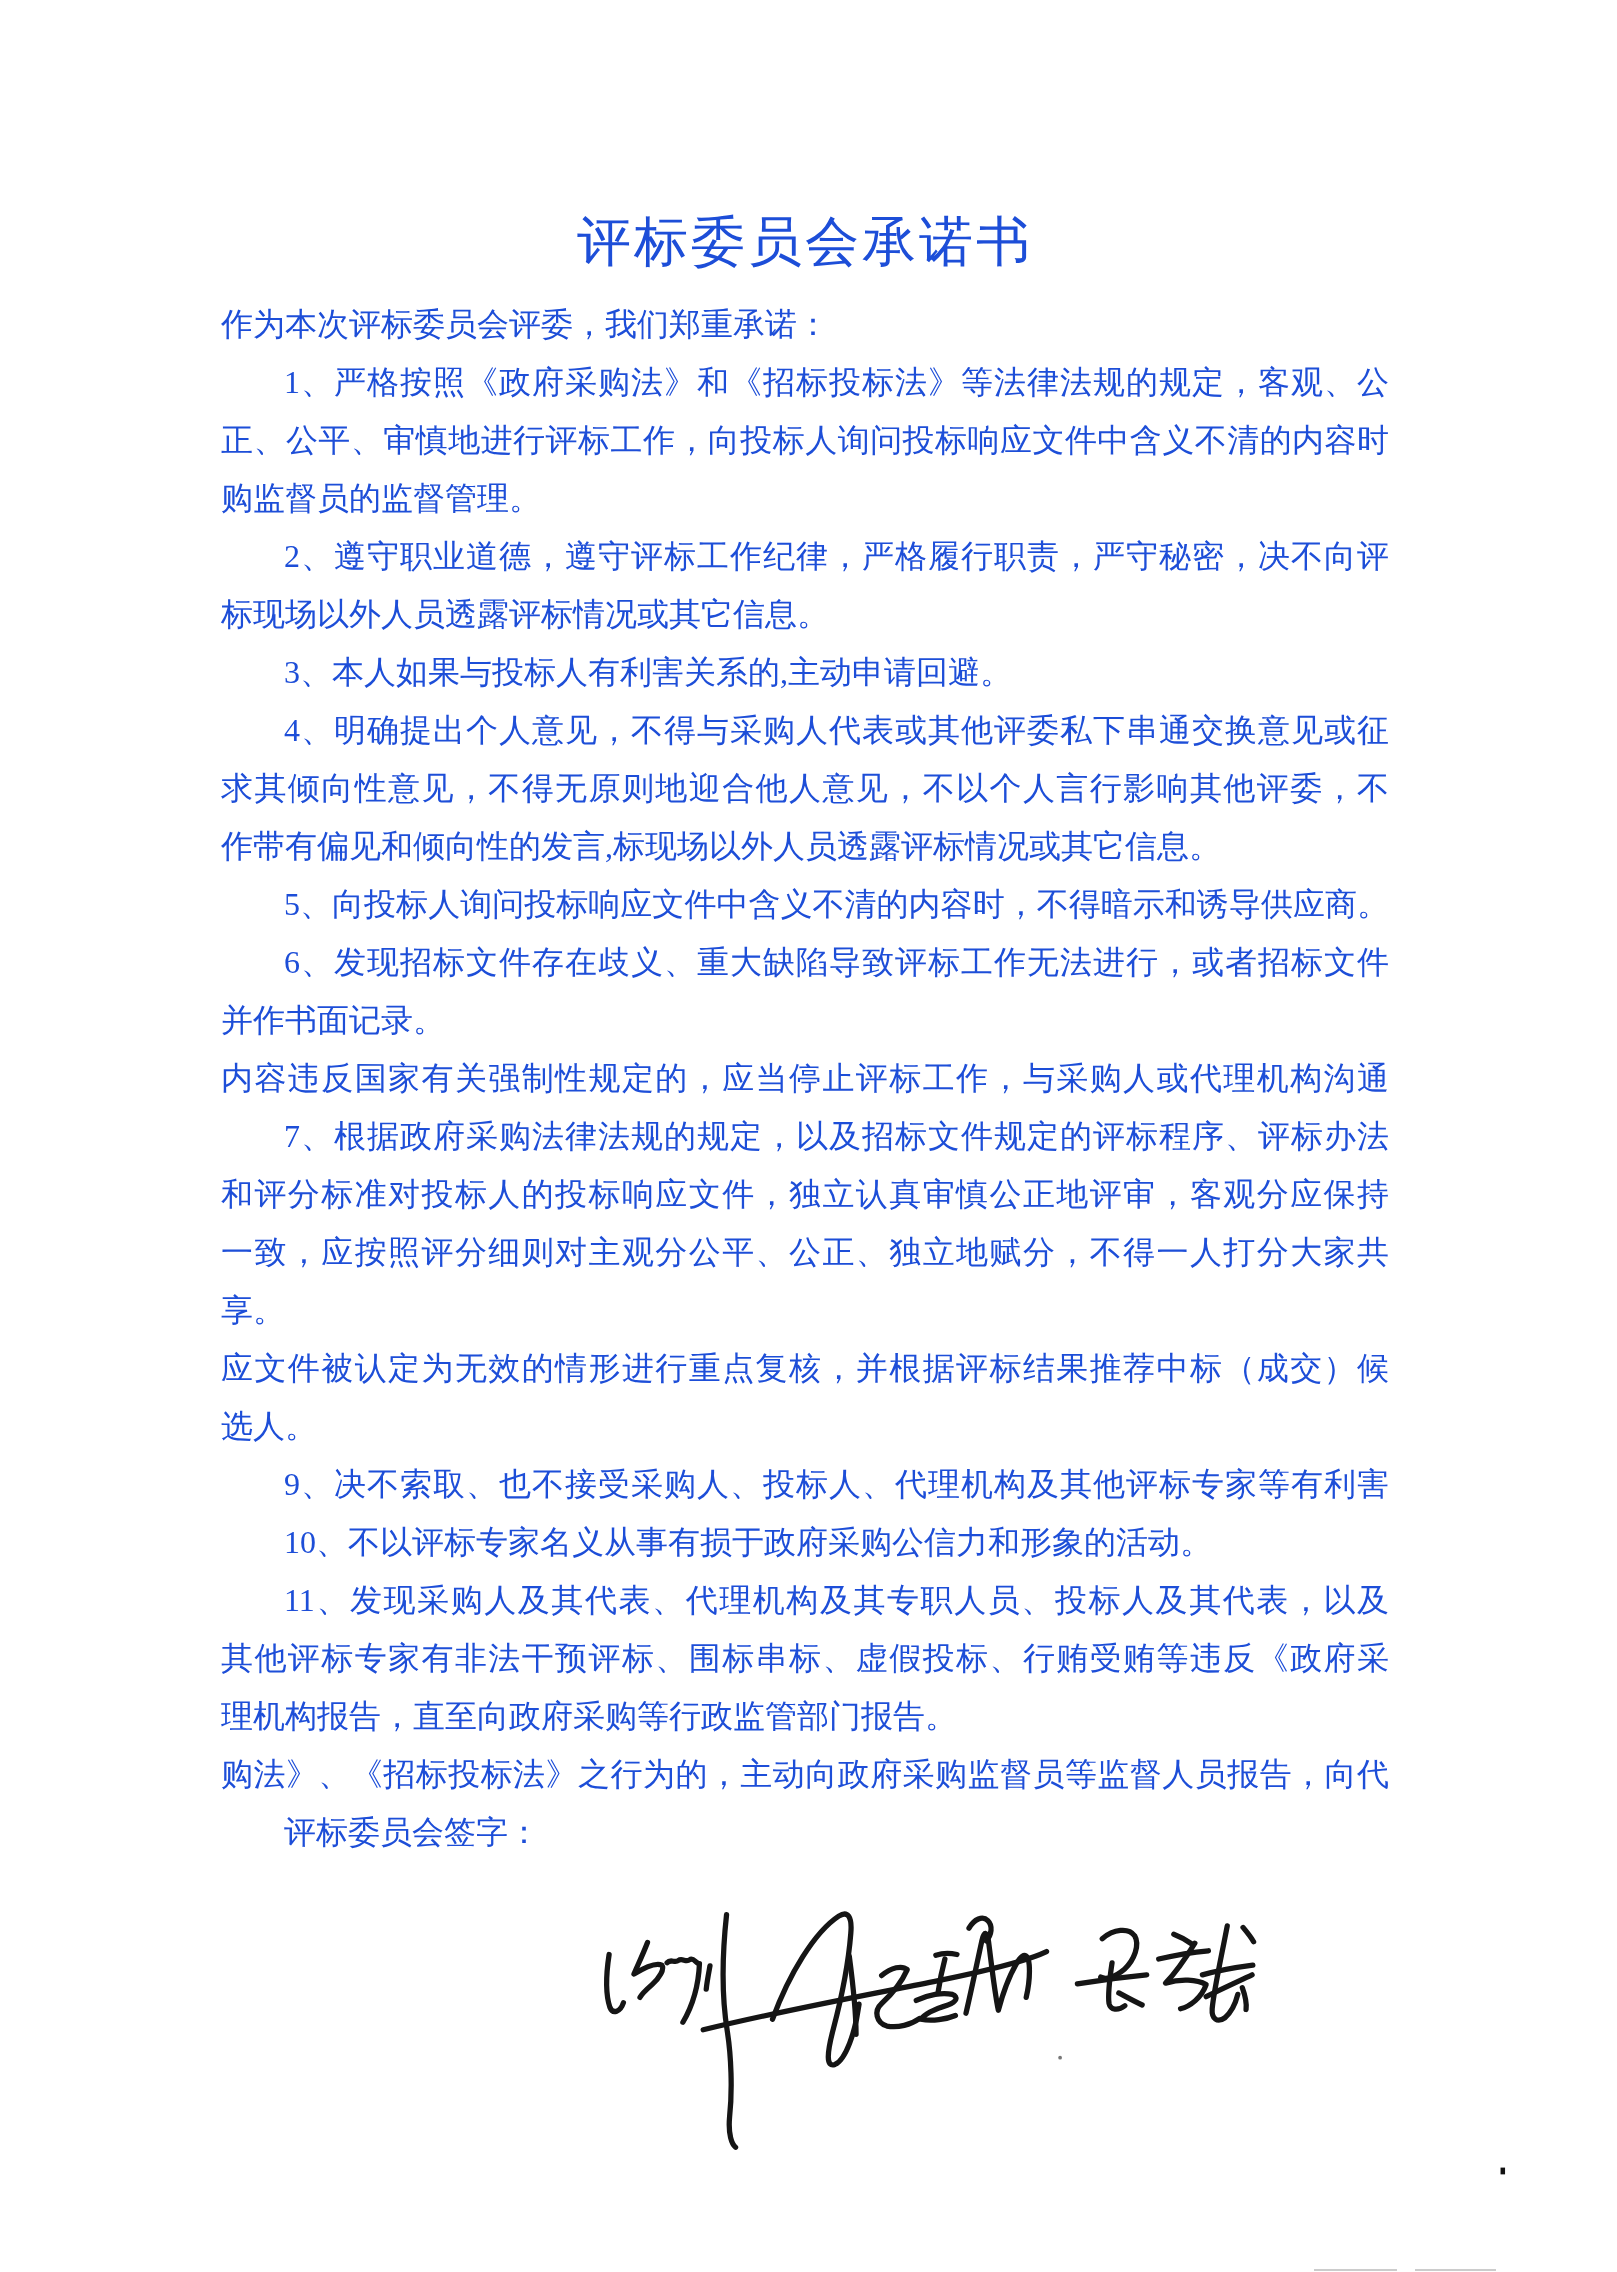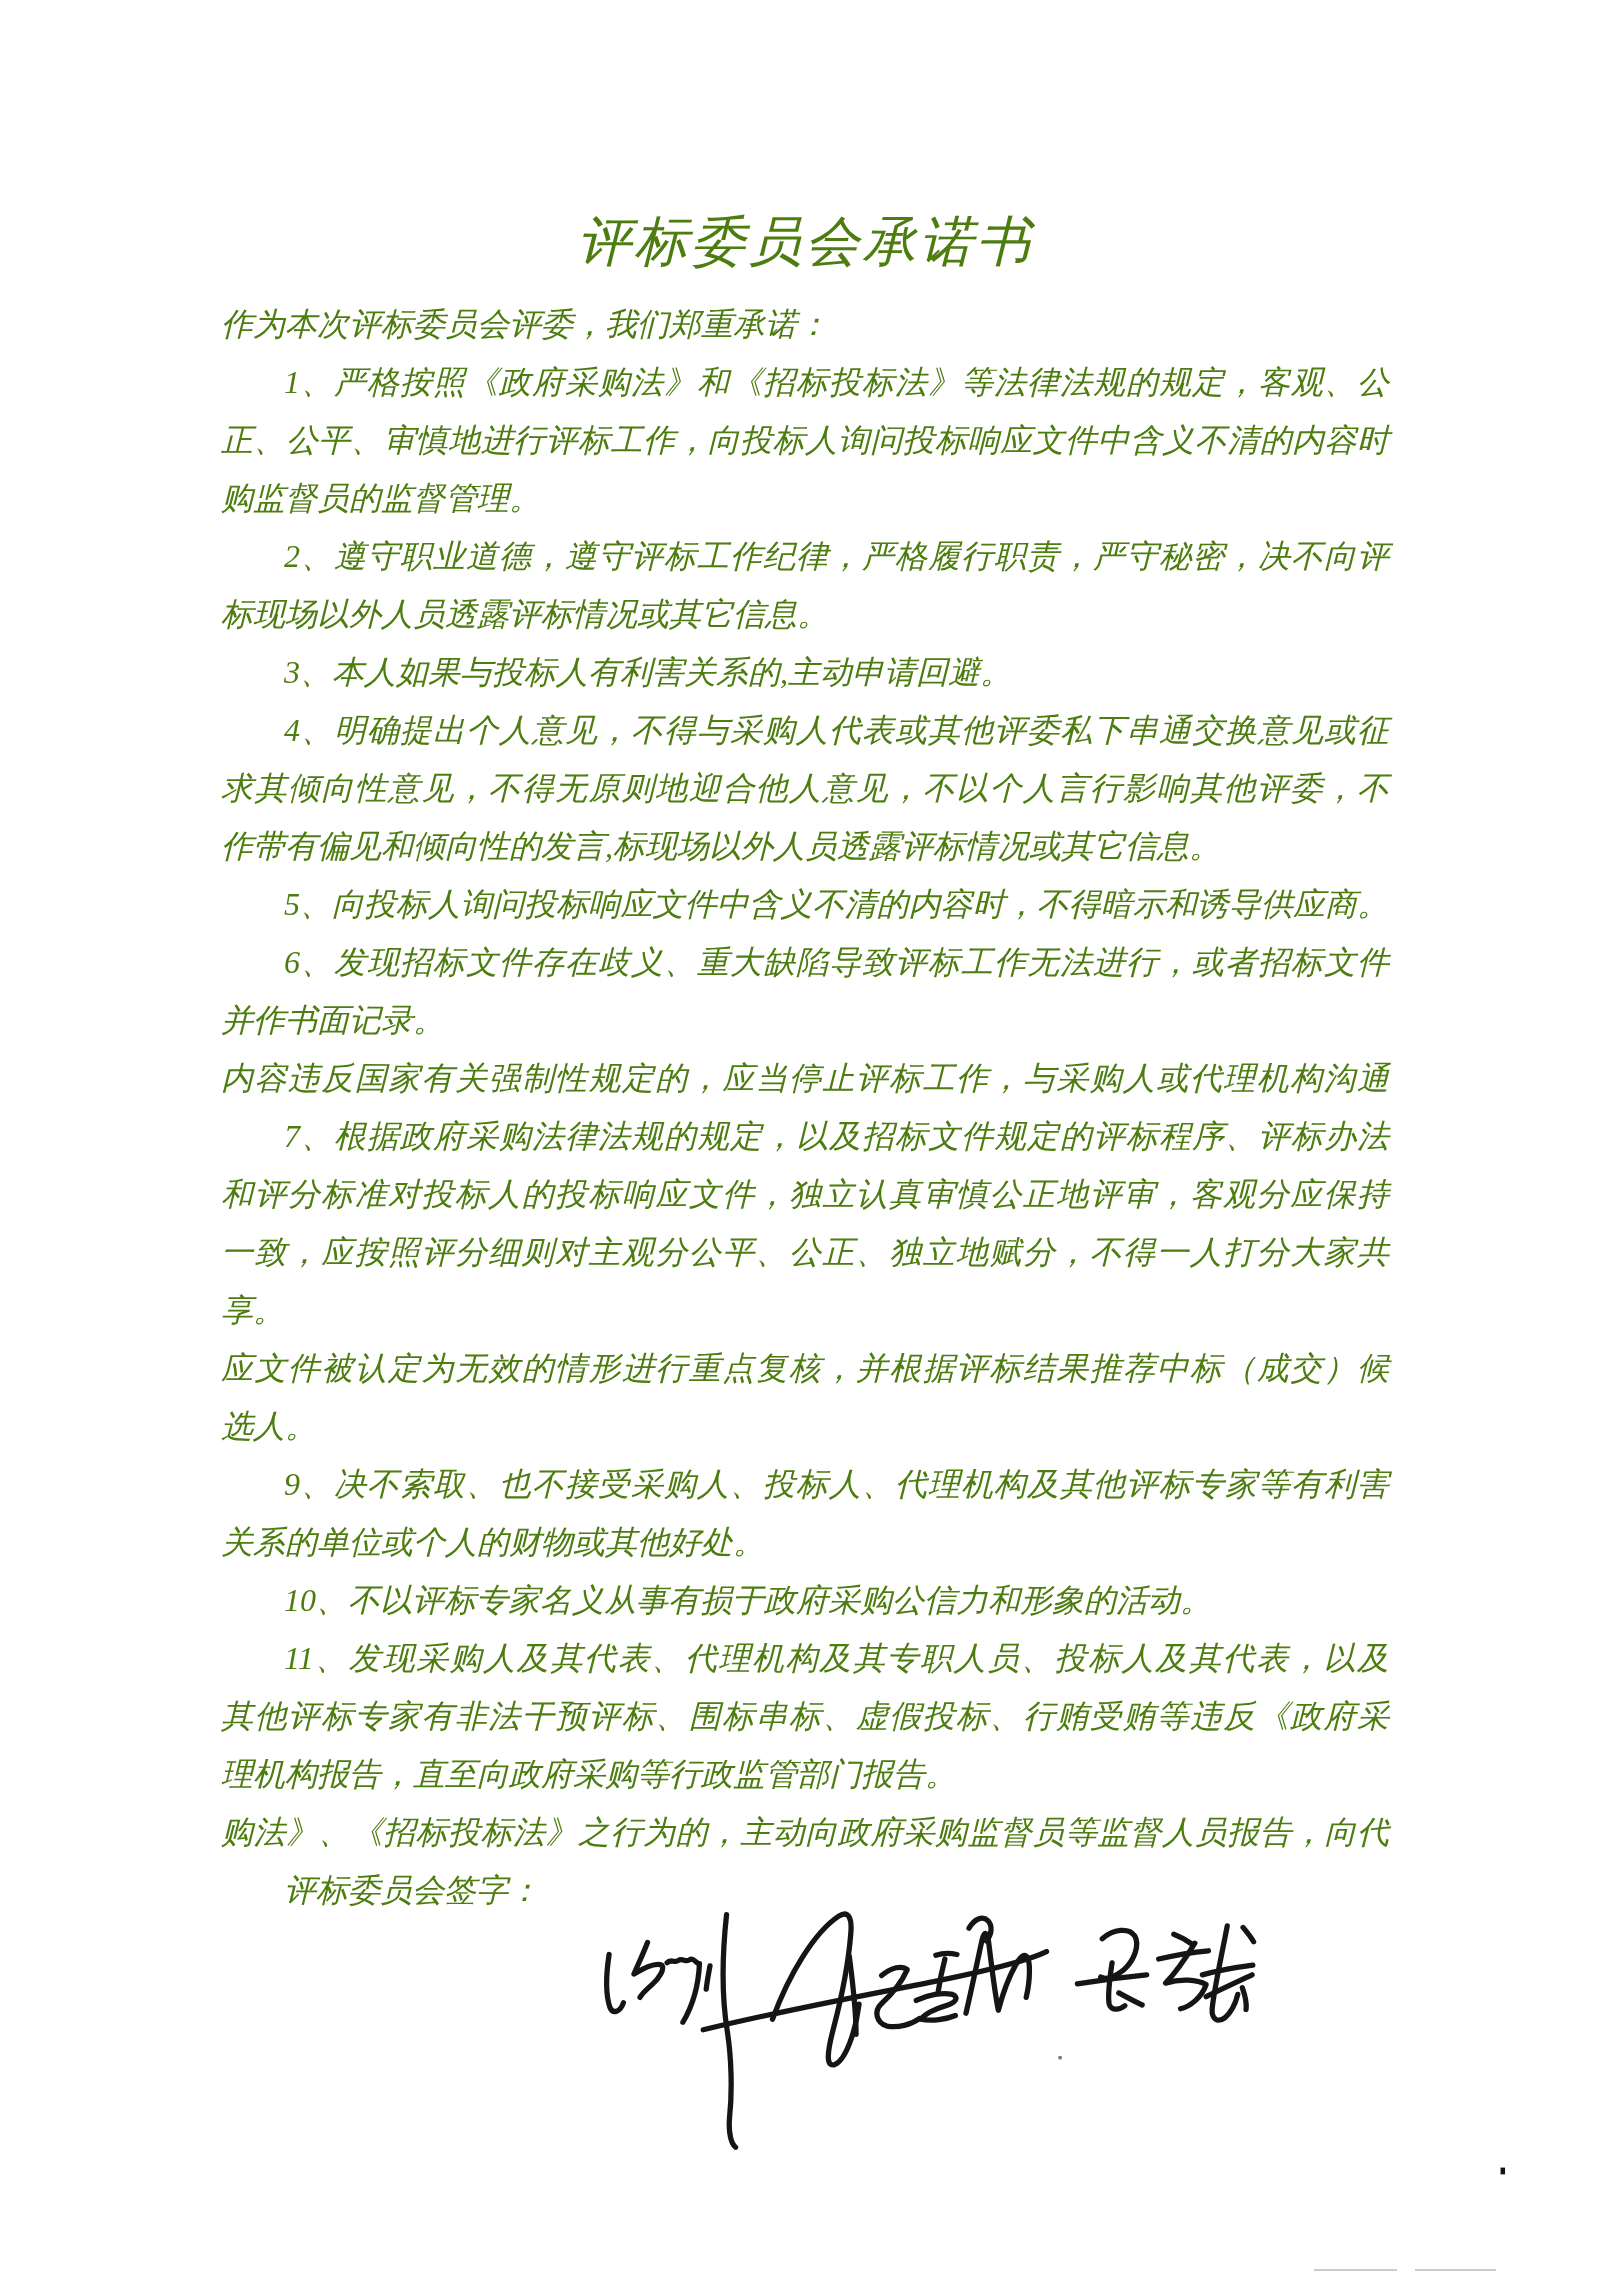--- a/index.html
+++ b/index.html
@@ -7,22 +7,21 @@
     padding: 0;
     background: #ffffff;
   }
   .page {
     position: relative;
     width: 1618px;
     height: 2273px;
     background: #ffffff;
     overflow: hidden;
     font-family: "Liberation Serif", "DejaVu Serif", serif;
-    color: #4d7c0f;
-    font-style: italic;
+    color: #1d4ed8;
   }
   .doc-title {
     position: absolute;
     top: 215px;
     left: 221px;
     width: 1168px;
     text-align: center;
     font-size: 54px;
     letter-spacing: 3px;
     line-height: 1;
@@ -86,21 +85,20 @@
       <div class="line indent justify">6、发现招标文件存在歧义、重大缺陷导致评标工作无法进行，或者招标文件</div>
       <div class="line">并作书面记录。</div>
       <div class="line justify">内容违反国家有关强制性规定的，应当停止评标工作，与采购人或代理机构沟通</div>
       <div class="line indent justify">7、根据政府采购法律法规的规定，以及招标文件规定的评标程序、评标办法</div>
       <div class="line justify">和评分标准对投标人的投标响应文件，独立认真审慎公正地评审，客观分应保持</div>
       <div class="line justify">一致，应按照评分细则对主观分公平、公正、独立地赋分，不得一人打分大家共</div>
       <div class="line">享。</div>
       <div class="line justify">应文件被认定为无效的情形进行重点复核，并根据评标结果推荐中标（成交）候</div>
       <div class="line">选人。</div>
       <div class="line indent justify">9、决不索取、也不接受采购人、投标人、代理机构及其他评标专家等有利害</div>
-      <div class="line">关系的单位或个人的财物或其他好处。</div>
       <div class="line indent">10、不以评标专家名义从事有损于政府采购公信力和形象的活动。</div>
       <div class="line indent justify">11、发现采购人及其代表、代理机构及其专职人员、投标人及其代表，以及</div>
       <div class="line justify">其他评标专家有非法干预评标、围标串标、虚假投标、行贿受贿等违反《政府采</div>
       <div class="line">理机构报告，直至向政府采购等行政监管部门报告。</div>
       <div class="line justify">购法》、《招标投标法》之行为的，主动向政府采购监督员等监督人员报告，向代</div>
       <div class="line indent">评标委员会签字：</div>
     </div>
 
   <svg class="sig-layer" viewBox="0 0 2149 3019">
 

